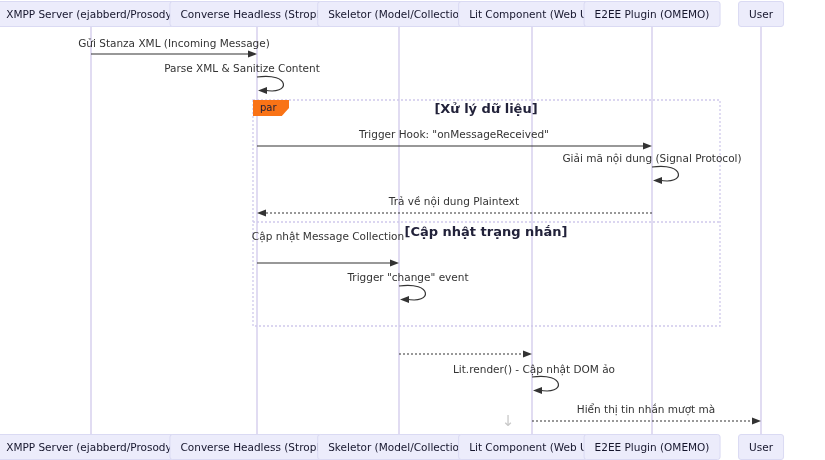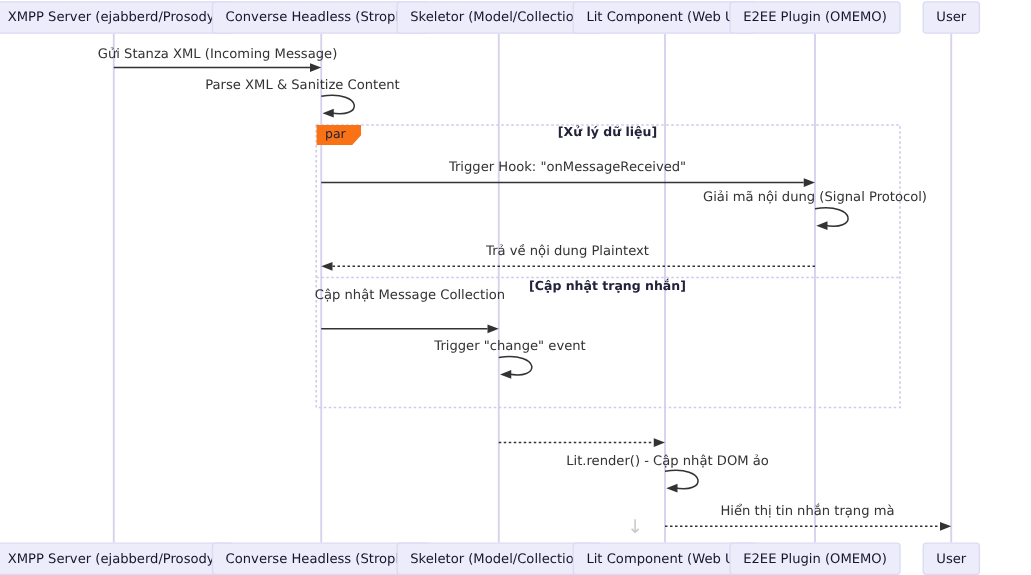--- a/index.html
+++ b/index.html
@@ -29,21 +29,21 @@
     position:absolute;
     transform:translateX(-50%);
     white-space:nowrap;
     font-size:10.5px;
     color:#333333;
   }
   .section-title{
     position:absolute;
     transform:translateX(-50%);
     white-space:nowrap;
-    font-size:10px;
+    font-size:13px;
     font-weight:600;
     color:#22223a;
   }
   .par-label{
     position:absolute;
     left:253px;top:100px;
     width:36px;height:16px;
     background:#f97316;
     clip-path:polygon(0 0,100% 0,100% 50%,80% 100%,0 100%);
     font-size:10px;
@@ -155,17 +155,17 @@
   <div class="section-title" style="left:486px;top:224px;">[Cập nhật trạng nhắn]</div>
 
   <div class="msg-label" style="left:174px;top:37px;">Gửi Stanza XML (Incoming Message)</div>
   <div class="msg-label" style="left:242px;top:62px;">Parse XML &amp; Sanitize Content</div>
   <div class="msg-label" style="left:454px;top:128px;">Trigger Hook: "onMessageReceived"</div>
   <div class="msg-label" style="left:652px;top:152px;">Giải mã nội dung (Signal Protocol)</div>
   <div class="msg-label" style="left:454px;top:195px;">Trả về nội dung Plaintext</div>
   <div class="msg-label" style="left:328px;top:230px;text-align:center;">Cập nhật Message Collection</div>
   <div class="msg-label" style="left:408px;top:271px;">Trigger "change" event</div>
   <div class="msg-label" style="left:534px;top:363px;">Lit.render() - Cập nhật DOM ảo</div>
-  <div class="msg-label" style="left:646px;top:403px;">Hiển thị tin nhắn trạng mà</div>
+  <div class="msg-label" style="left:646px;top:403px;">Hiển thị tin nhắn mượt mà</div>
 
   <div class="scroll-hint" style="left:508px;top:414px;">↓</div>
 
 </div>
 
 </body></html>

